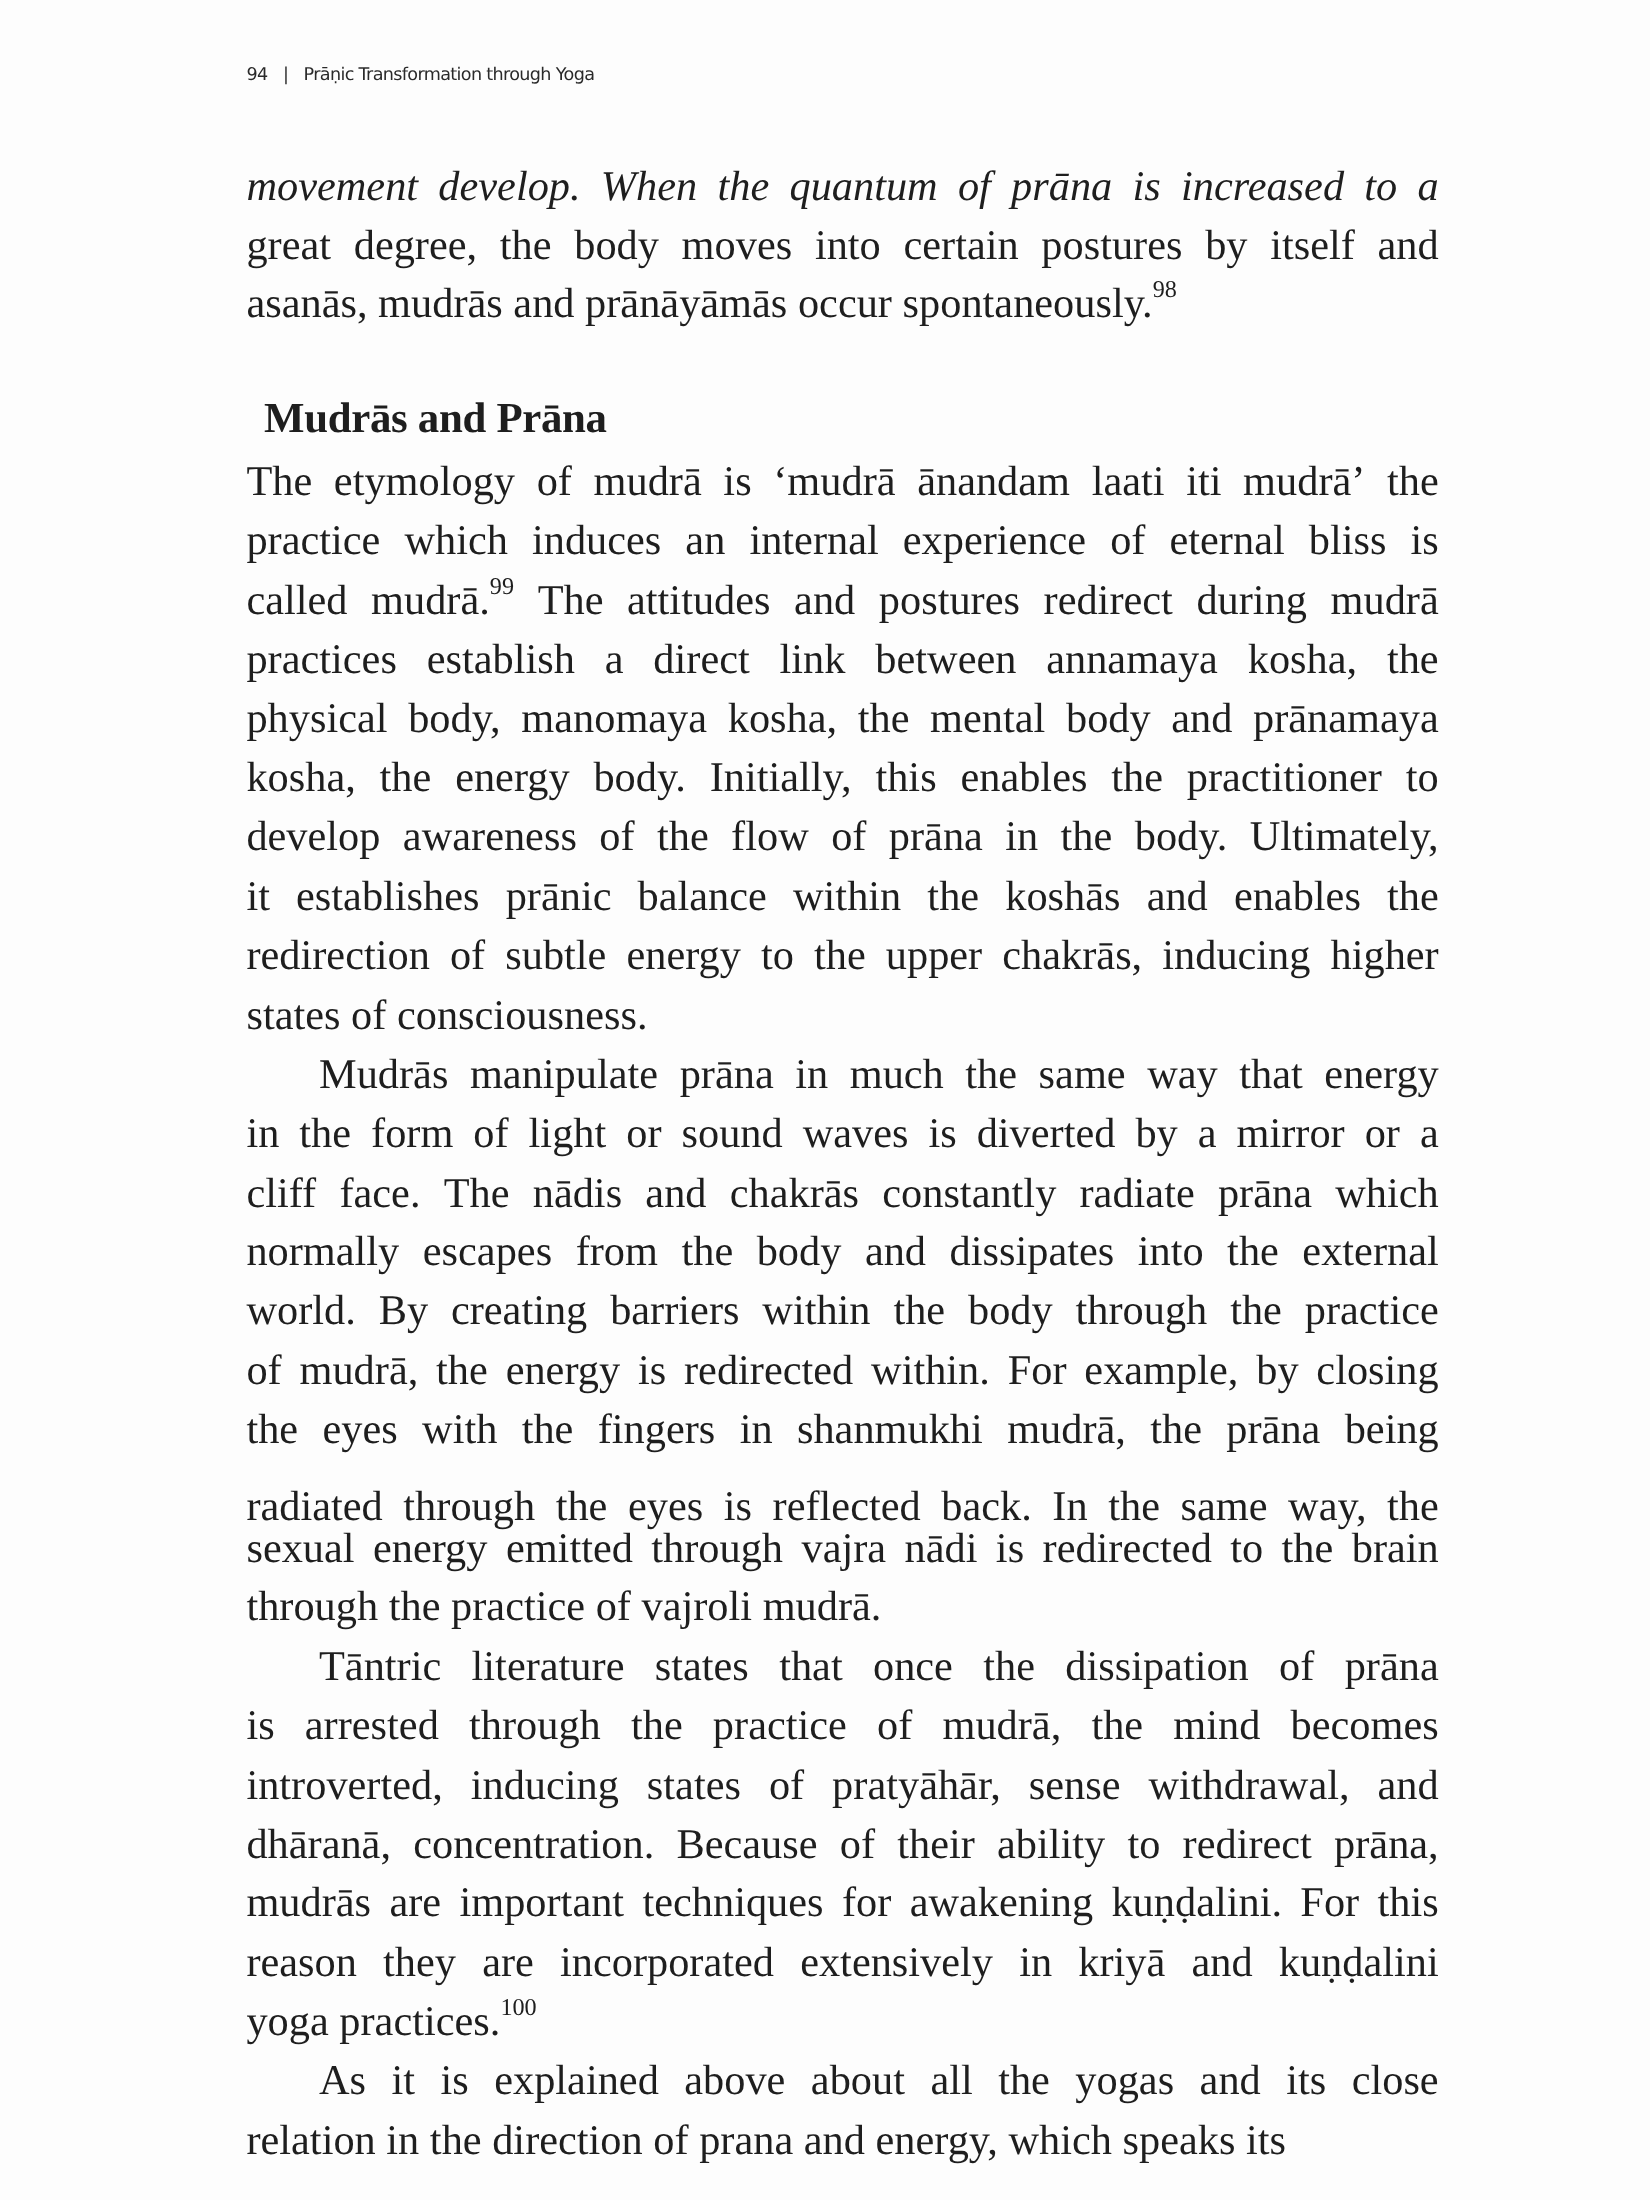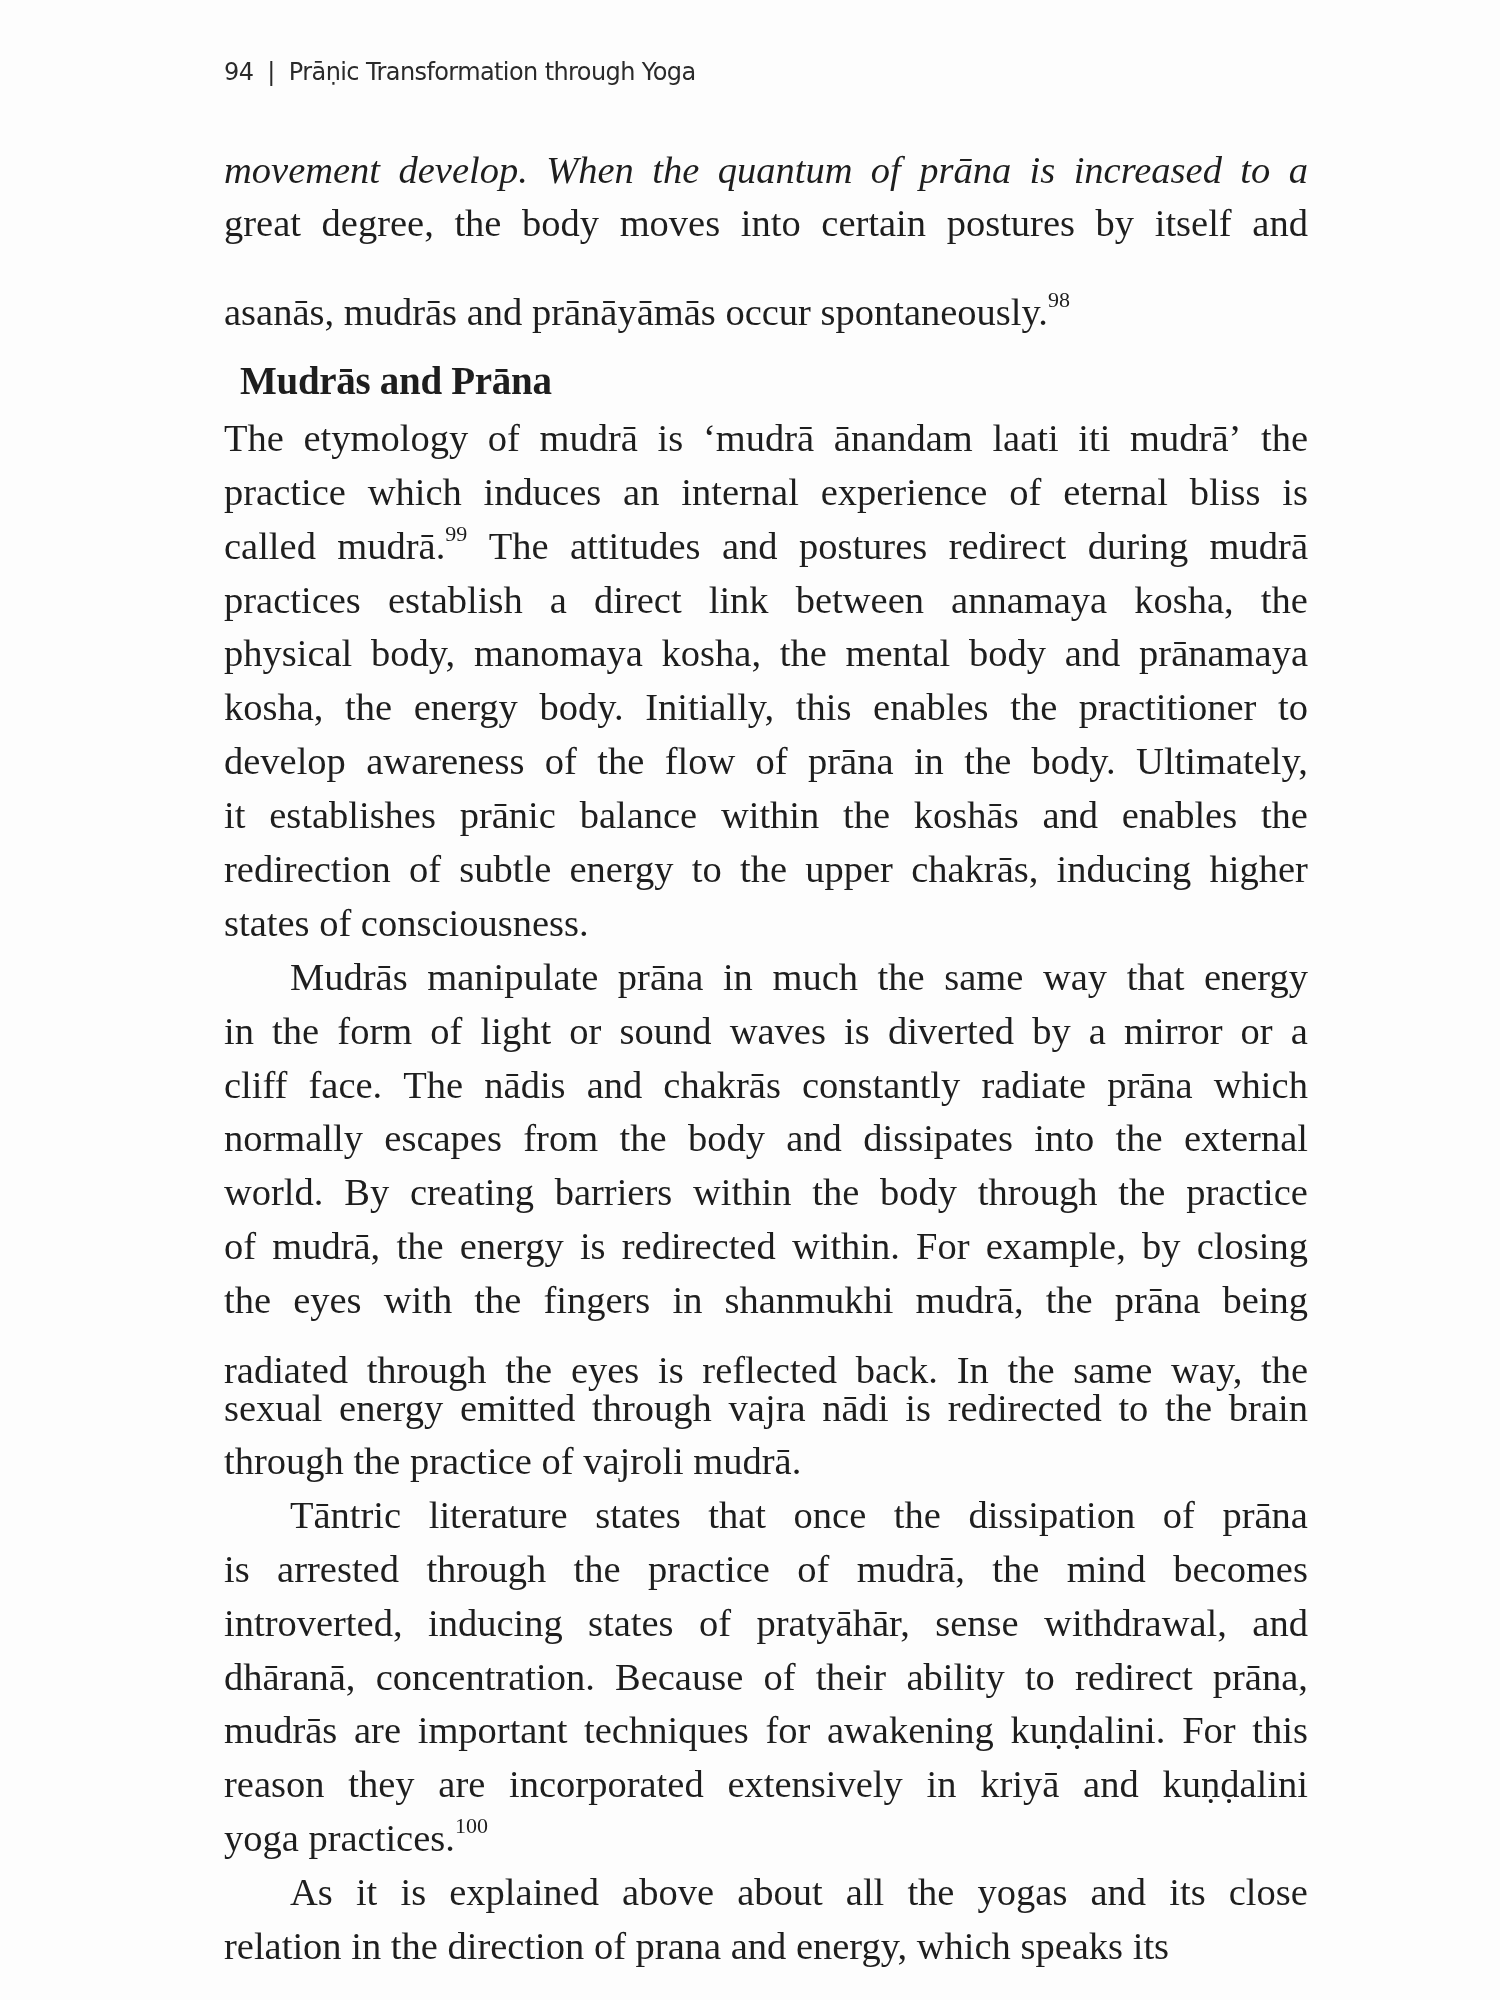--- a/index.html
+++ b/index.html
@@ -4,21 +4,21 @@
 <style>
   html, body { margin:0; padding:0; }
   body {
     width:1500px; height:2000px; overflow:hidden;
     background:#fdfdfd; color:#1e1e1e;
     font-family:"Liberation Serif", serif;
     position:relative;
   }
   .running-head {
     position:absolute; left:224px; top:58px;
-    font-family:"DejaVu Sans", sans-serif; font-size:24px; color:#2a2a2a;
+    font-family:"DejaVu Sans", sans-serif; font-size:16px; color:#2a2a2a;
     letter-spacing:-0.6px; white-space:nowrap;
   }
   .running-head .sep { margin:0 14px; }
   .body-text { position:absolute; left:224px; width:1084px; top:0; }
   .line {
     position:absolute; left:0; width:1084px; height:54px;
     font-size:38.5px; line-height:54px;
     text-align:justify; text-align-last:justify;
     white-space:nowrap;
   }
@@ -63,21 +63,21 @@
           <span>body</span>
           <span>moves</span>
           <span>into</span>
           <span>certain</span>
           <span>postures</span>
           <span>by</span>
           <span>itself</span>
           <span>and</span>
         </div>
       </div>
-      <div class="line last" style="top: 249px; margin-top: 36px;">asanās, mudrās and prānāyāmās occur spontaneously.<sup>98</sup></div>
+      <div class="line last" style="top: 249px;">asanās, mudrās and prānāyāmās occur spontaneously.<sup>98</sup></div>
     </div>
     <h2 class="heading" style="top: 338px; margin: 16px;">Mudrās and Prāna</h2>
     <div>
       <div class="line" style="top: 411px;">
         <div class="justify-box">
           <span>The</span>
           <span>etymology</span>
           <span>of</span>
           <span>mudrā</span>
           <span>is</span>

